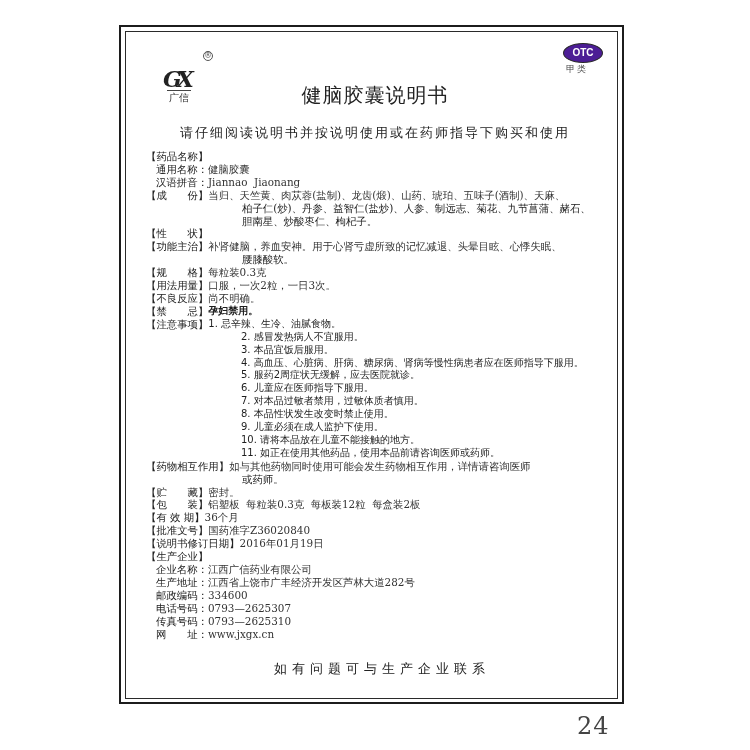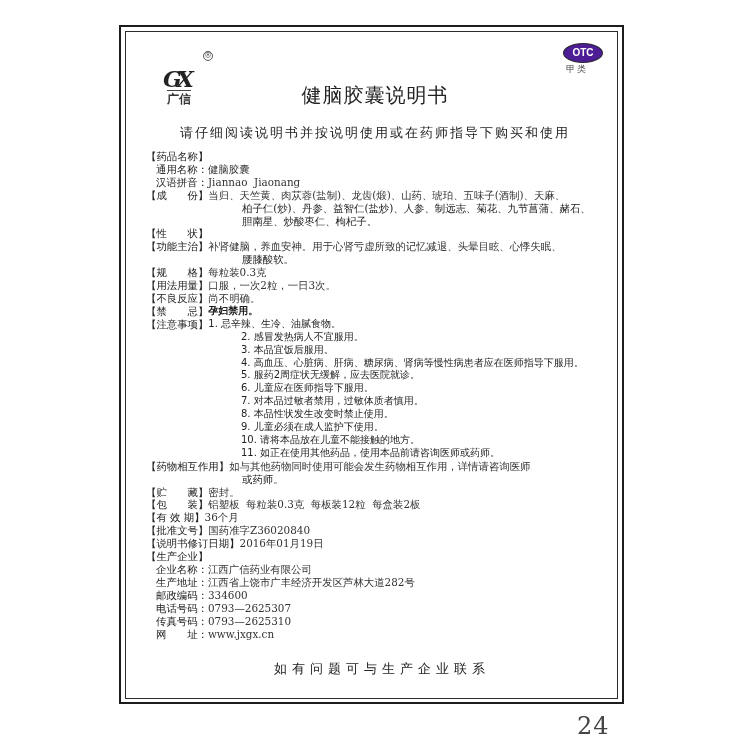--- a/index.html
+++ b/index.html
@@ -5,22 +5,22 @@
     html, body { margin: 0; padding: 0; background: #ffffff; }
     body { width: 750px; height: 750px; position: relative; overflow: hidden;
            font-family: "DejaVu Serif", "Liberation Serif", serif; color: #1a1a1a; }
     .frame-outer { position: absolute; left: 119px; top: 25px; width: 505px; height: 679px;
                    border: 2px solid #1c1c1c; box-sizing: border-box; }
     .frame-inner { position: absolute; left: 125px; top: 31px; width: 493px; height: 668px;
                    border: 1.5px solid #2a2a2a; box-sizing: border-box; }
     .logo { position: absolute; left: 163px; top: 55px; width: 40px; height: 44px; margin-top: 13px; }
     .logo-mark { font-family: "DejaVu Serif", serif; font-size: 22px; font-weight: bold; font-style: italic;
                  letter-spacing: -5px; line-height: 22px; display: block; color: #222; }
-    .logo-name { font-family: "DejaVu Sans", sans-serif; font-size: 12px; display: block; margin-left: 4px;
-                 border-top: 1px solid #444; width: 24px; text-align: center; color: #333; font-weight: bold; }
+    .logo-name { font-family: "DejaVu Sans", sans-serif; font-size: 10px; display: block; margin-left: 4px;
+                 border-top: 1px solid #444; width: 24px; text-align: center; color: #333; }
     .logo-reg { position: absolute; left: 203px; top: 51px; font-size: 8px; width: 8px; height: 8px;
                 border: 1px solid #555; border-radius: 50%; line-height: 8px; text-align: center;
                 font-family: "DejaVu Sans", sans-serif; color: #555; }
     .otc { position: absolute; left: 563px; top: 43px; width: 38px; height: 18px; border-radius: 50%;
            background: #4c1d95; color: #fff; font-family: "Liberation Sans", sans-serif; font-weight: bold;
            font-size: 10px; line-height: 18px; text-align: center; border: 1px solid #2a2a2a; }
     .otc-class { position: absolute; left: 566px; top: 63px; font-family: "DejaVu Sans", sans-serif;
                  font-size: 9px; color: #444; letter-spacing: 2px; }
     .title { position: absolute; left: 0; width: 750px; top: 82px; text-align: center;
              font-family: "DejaVu Sans", sans-serif; font-size: 20px; letter-spacing: 1px; color: #222; }

